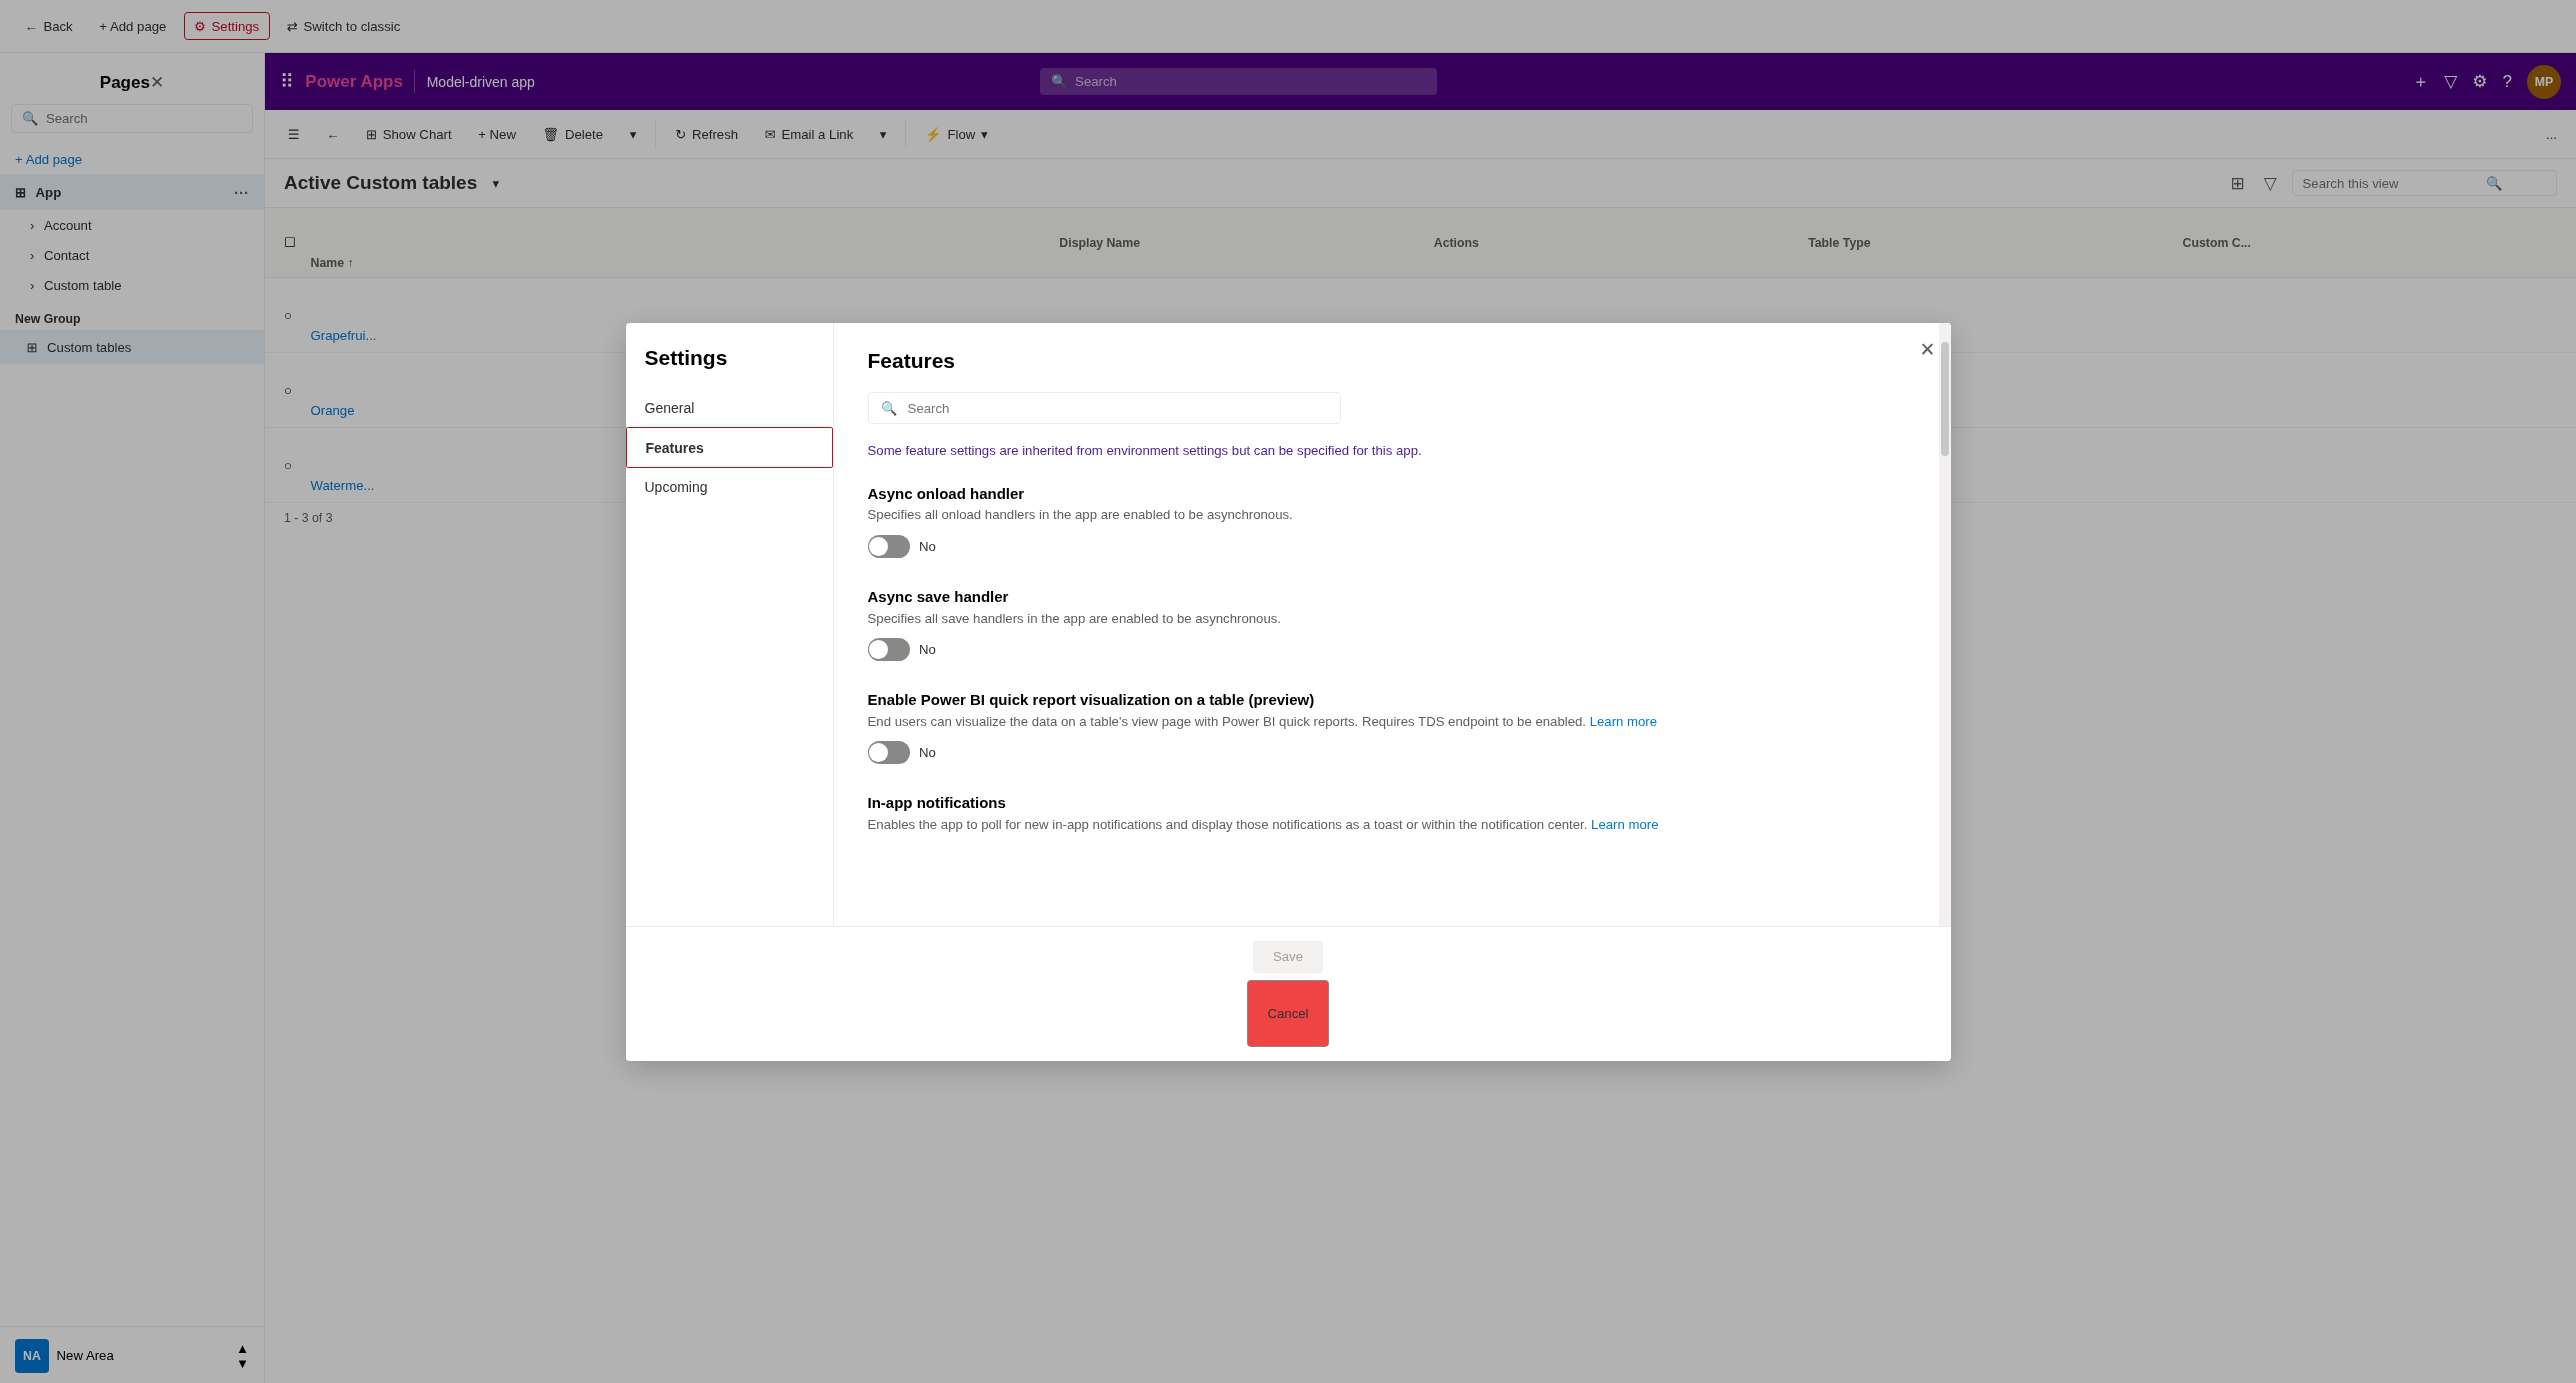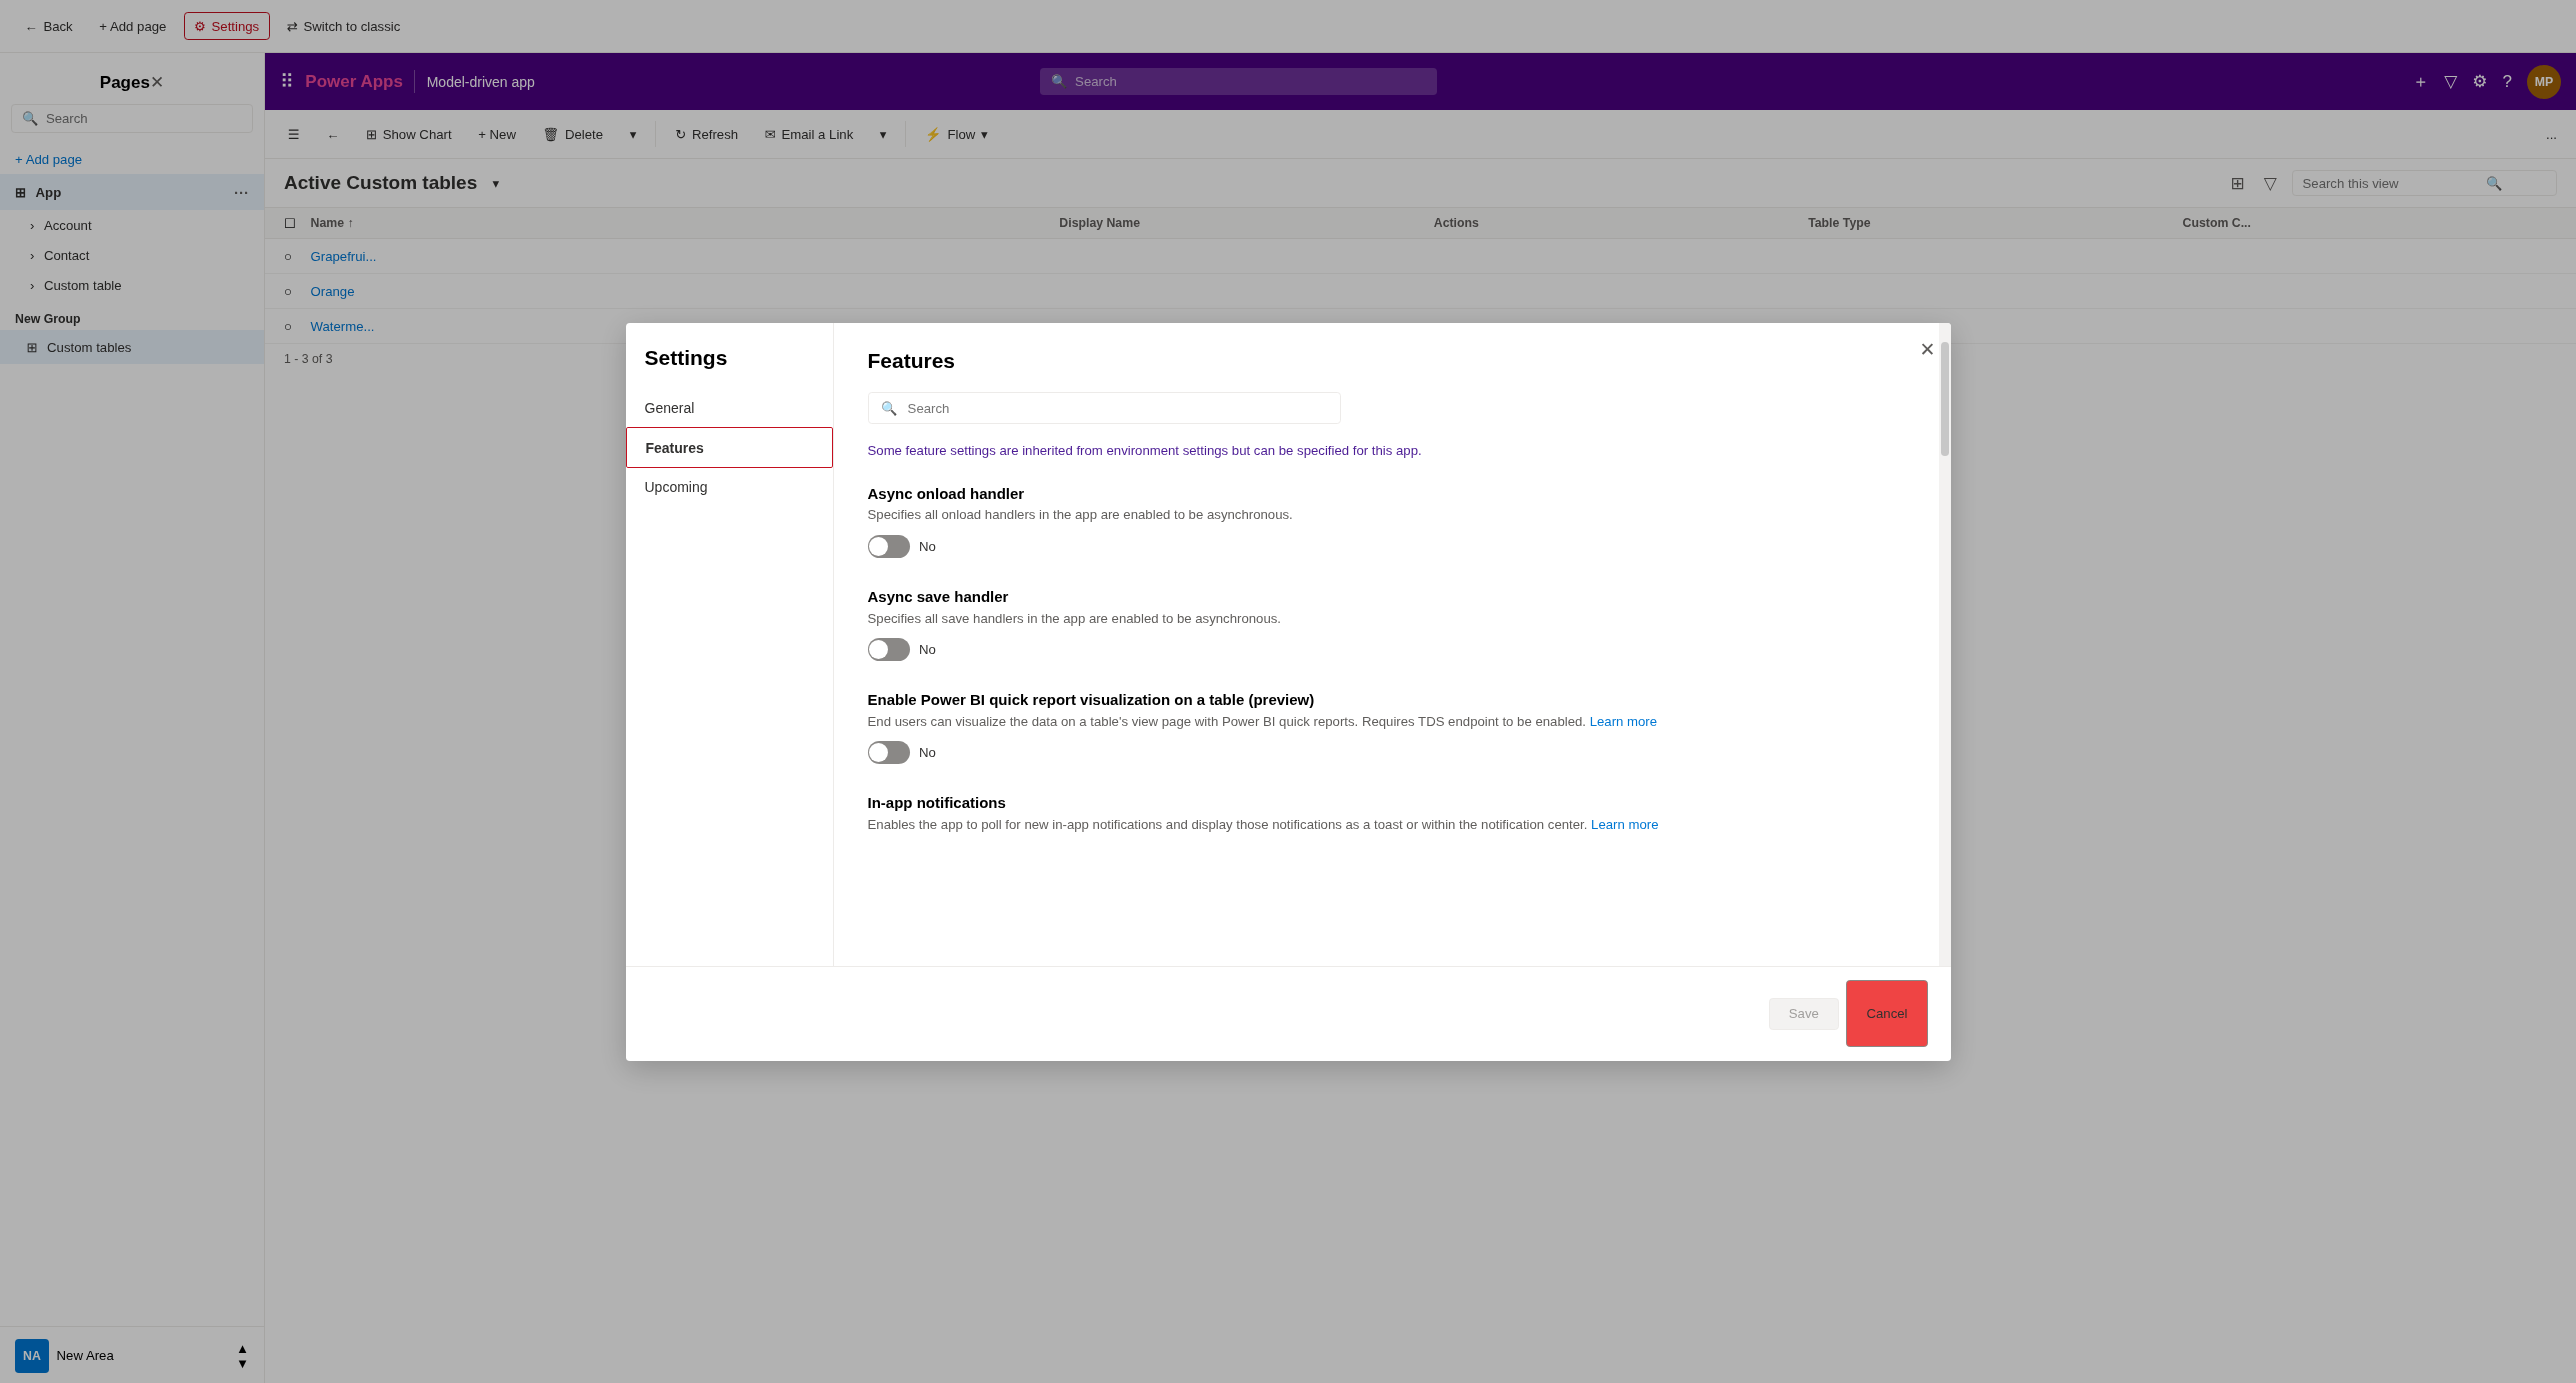--- a/index.html
+++ b/index.html
@@ -128,21 +128,21 @@
     
     .table-area { flex: 1; background: #fff; overflow: auto; position: relative; }
     .table-header-row {
       display: flex; align-items: center; border-bottom: 0.9px solid #edebe9;
       padding: 7.6px 19px; background: #faf9f8;
     }
     .table-header-cell { font-size: 12.3px; font-weight: 600; color: #605e5c; }
     .table-row { display: flex; align-items: center; padding: 9.5px 19px; border-bottom: 0.9px solid #f3f2f1; }
     .table-cell { font-size: 13.2px; color: #0078d4; cursor: pointer; }
     .table-checkbox { width: 26.5px; }
-    .col-name { flex: 2; }
+    .col-name { flex: 2; margin-top: 40px; }
     .col-other { flex: 1; }
 
     
     .modal-overlay {
       position: fixed; inset: 0; background: rgba(0,0,0,0.3);
       display: flex; align-items: center; justify-content: center; z-index: 1000;
     }
     .modal {
       background: #fff; border-radius: 3.8px; box-shadow: 0 7.6px 30px rgba(0,0,0,0.2);
       width: 1325px; height: 738px; display: flex; flex-direction: column;
@@ -190,21 +190,21 @@
     }
     .toggle-knob {
       width: 19px; height: 19px; border-radius: 50%; background: #fff;
       position: absolute; top: 1.9px; left: 1.9px; transition: left 0.2s;
     }
     .toggle-label { font-size: 13.2px; color: #323130; }
 
     
     .modal-footer {
       display: flex; justify-content: flex-end; align-items: center;
-      padding: 13.2px 23px; border-top: 0.9px solid #edebe9; gap: 7.6px;
+      padding: 13.2px 23px; border-top: 0.9px solid #edebe9; gap: 7.6px; flex-direction: column;
     }
     .btn-save {
       padding: 7.6px 19px; background: #f3f2f1; border: 0.9px solid #edebe9;
       border-radius: 3.8px; font-size: 13.2px; cursor: pointer; color: #a19f9d;
     }
     .btn-cancel {
       padding: 25px 19px; background: #ef4444; border: 0.9px solid #8a8886;
       border-radius: 3.8px; font-size: 13.2px; cursor: pointer; color: #323130;
     }
 

